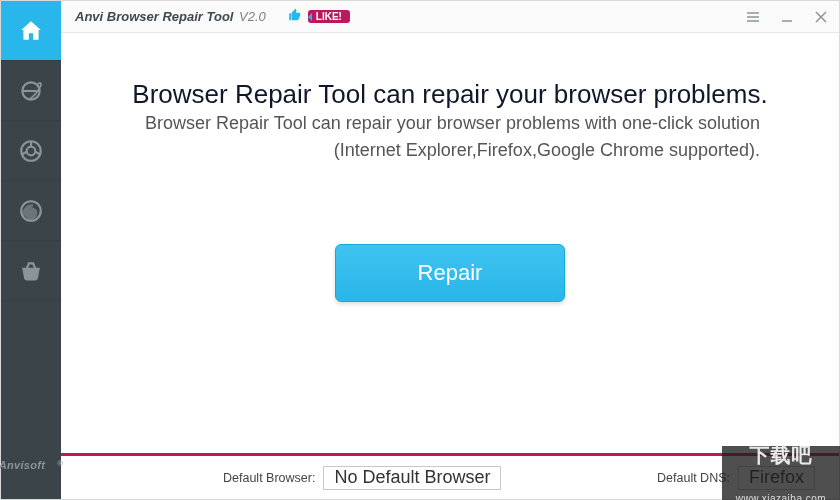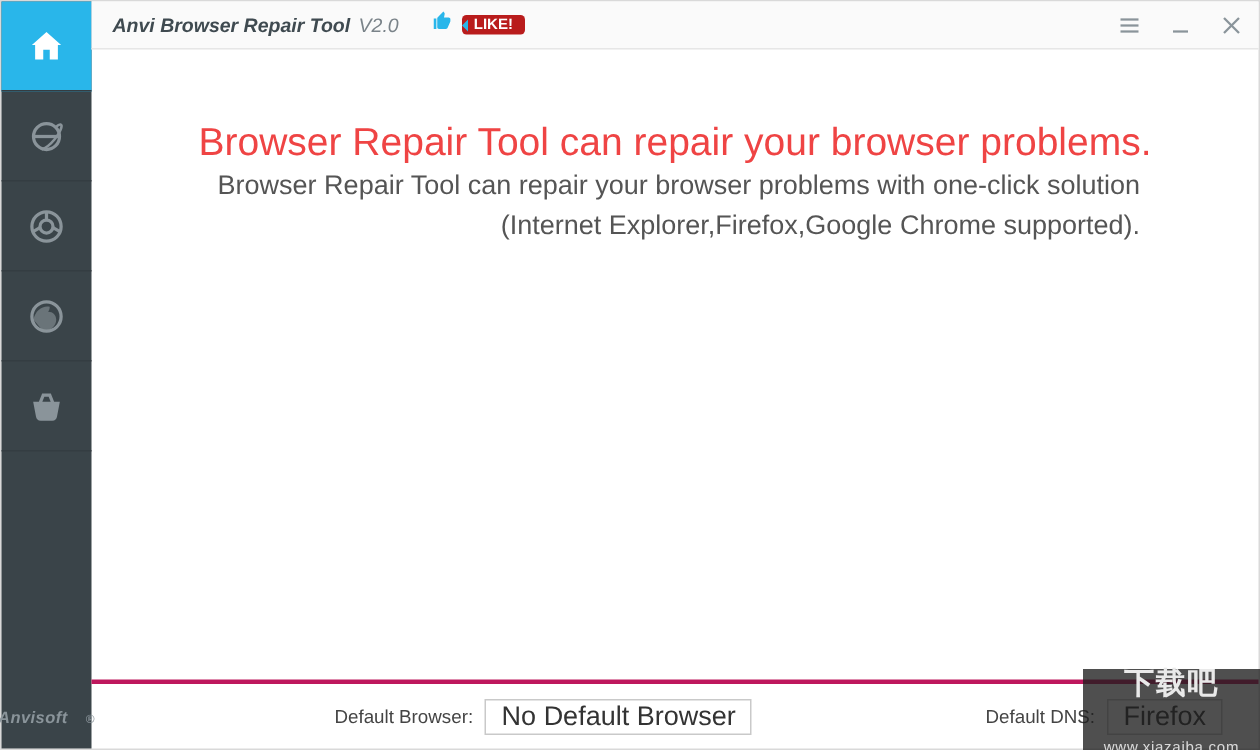--- a/index.html
+++ b/index.html
@@ -33,21 +33,21 @@
     align-items: center;
     justify-content: center;
     cursor: pointer;
     border-bottom: 1px solid #343d42;
   }
   .sidebar-item.active { background: #29b6ea; }
   .sidebar-item svg { display: block; }
   .brand {
     height: 40px;
     display: flex;
-    align-items: center;
+    align-items: flex-start;
     justify-content: center;
     color: #8a949a;
     font-size: 11px;
     font-style: italic;
     font-weight: 700;
     letter-spacing: .3px;
     gap: 12px;
   }
   .brand sup { font-size: 8px; font-style: normal; }
   
@@ -66,21 +66,21 @@
   .app-title .bold { font-weight: 700; font-style: italic; }
   .app-title .ver { color: #7a8389; font-style: italic; margin-left: 2px; }
   .like-badge {
     display: inline-flex;
     align-items: center;
     gap: 6px;
     margin-left: 10px;
     cursor: pointer;
   }
   .like-pill {
-    background: #b91c1c;
+    background: #be185d;
     color: #fff;
     font-size: 10px;
     font-weight: 700;
     padding: 1px 8px;
     border-radius: 3px;
     position: relative;
   }
   .like-pill::before {
     content: "";
     position: absolute;
@@ -88,21 +88,21 @@
     top: 50%;
     transform: translateY(-50%);
     border: 4px solid transparent;
     border-right-color: #29b6ea;
   }
   .titlebar-right { display: flex; align-items: center; gap: 18px; }
   .win-btn { cursor: pointer; color: #8a949a; display: flex; align-items: center; justify-content: center; width: 16px; height: 16px; }
   .win-btn svg { display: block; }
   
   .content { flex: 1; display: flex; flex-direction: column; align-items: center; padding-top: 46px; }
-  .headline { font-size: 26px; font-weight: 400; color: #ef4444; }
+  .headline { font-size: 26px; font-weight: 400; color: #0f172a; }
   .subhead { max-width: 620px; font-size: 18px; color: #555; text-align: right; line-height: 1.5; }
   .repair-btn {
     margin-top: 80px;
     width: 230px;
     height: 58px;
     border-radius: 6px;
     border: 1px solid #17a8df;
     background: linear-gradient(#3fc3f0, #29b6ea);
     color: #fff;
     font-size: 22px;
@@ -250,20 +250,21 @@
                 <line x1="11" y1="1" x2="1" y2="11"></line>
               </svg>
           </span>
         </span>
       </div>
     </div>
 
     <div class="content">
       <div class="headline">Browser Repair Tool can repair your browser problems.</div>
       <div class="subhead">Browser Repair Tool can repair your browser problems with one-click solution (Internet Explorer,Firefox,Google Chrome supported).</div>
+      <button class="repair-btn">Repair</button>
     </div>
 
     <div class="footer">
       <span class="spacer-left"></span>
       <span>Default Browser:</span>
       <span class="combo">
         <span>No Default Browser</span>
       </span>
       <span class="spacer-mid"></span>
       <span>Default DNS:</span>

